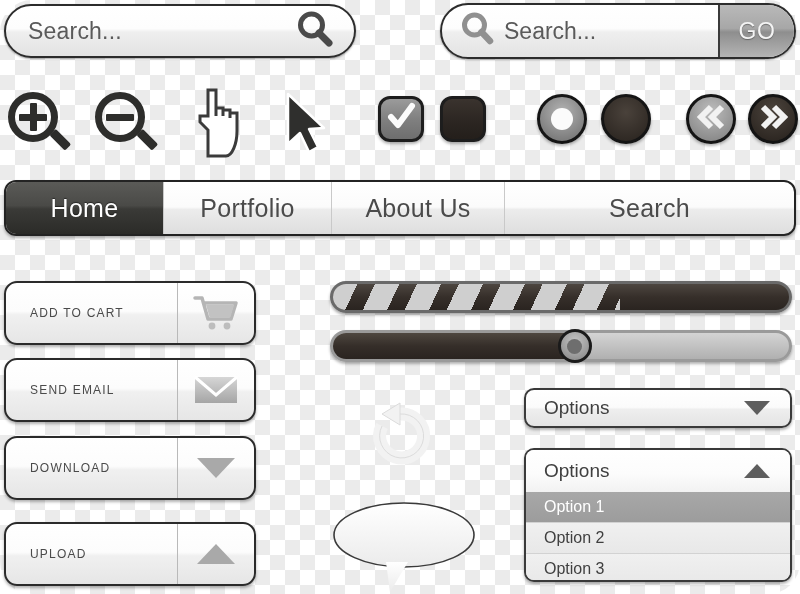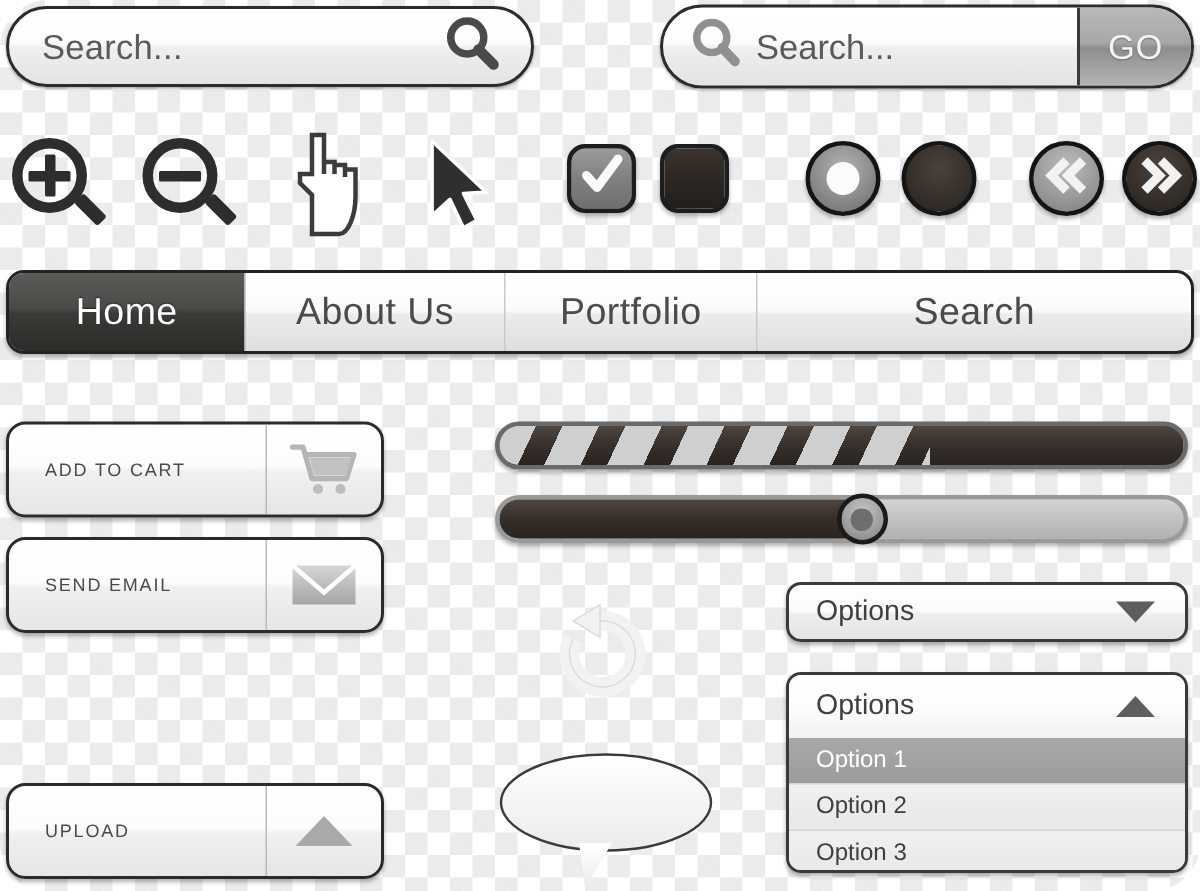--- a/index.html
+++ b/index.html
@@ -320,22 +320,22 @@
         <svg width="30" height="26" viewBox="0 0 30 26">
           <path d="M5 3 L15 13 L5 23" fill="none" stroke="#f2f2f2" stroke-width="6" stroke-linejoin="miter" stroke-linecap="butt"></path>
           <path d="M16 3 L26 13 L16 23" fill="none" stroke="#f2f2f2" stroke-width="6" stroke-linejoin="miter" stroke-linecap="butt"></path>
         </svg>
       </span>
     </div>
   </div>
 
   <div class="abs" id="navmenu">
     <div class="navitem active" style="flex:0 0 157px;">Home</div>
+    <div class="navitem" style="flex:0 0 167px;">Portfolio</div>
     <div class="navitem" style="flex:0 0 172px;">About Us</div>
-    <div class="navitem" style="flex:0 0 167px;">Portfolio</div>
     <div class="navitem">Search</div>
   </div>
 
   <div class="actbtn" style="top:281px;">
     <div class="lbl">ADD TO CART</div>
     <div class="ibox">
       <svg width="46" height="38" viewBox="0 0 46 38">
         <path d="M2 4 L9 4 L15 25 L38 25 L43 9 L12 9" fill="none" stroke="#b5b5b5" stroke-width="3.5" stroke-linejoin="round" stroke-linecap="round"></path>
         <path d="M13 11 L41 11 L37.5 23 L16.5 23 Z" fill="#c2c2c2"></path>
         <circle cx="19" cy="32" r="3.4" fill="#bdbdbd"></circle>
@@ -353,20 +353,26 @@
             <stop offset="0%" stop-color="#d6d6d6"></stop>
             <stop offset="100%" stop-color="#a5a5a5"></stop>
           </linearGradient>
         </defs>
         <rect x="2" y="3" width="42" height="26" fill="url(#envg)"></rect>
         <path d="M2 3 L23 21 L44 3" fill="none" stroke="#ffffff" stroke-width="3"></path>
       </svg>
     </div>
   </div>
 
+  <div class="actbtn" style="top:436px;">
+    <div class="lbl">DOWNLOAD</div>
+    <div class="ibox">
+      <span class="tri-down"></span>
+    </div>
+  </div>
 
   <div class="actbtn" style="top:522px;">
     <div class="lbl">UPLOAD</div>
     <div class="ibox">
       <span class="tri-up"></span>
     </div>
   </div>
 
   <div id="progress">
     <div class="fill" id="progress-fill" style="width: 63%;"></div>

